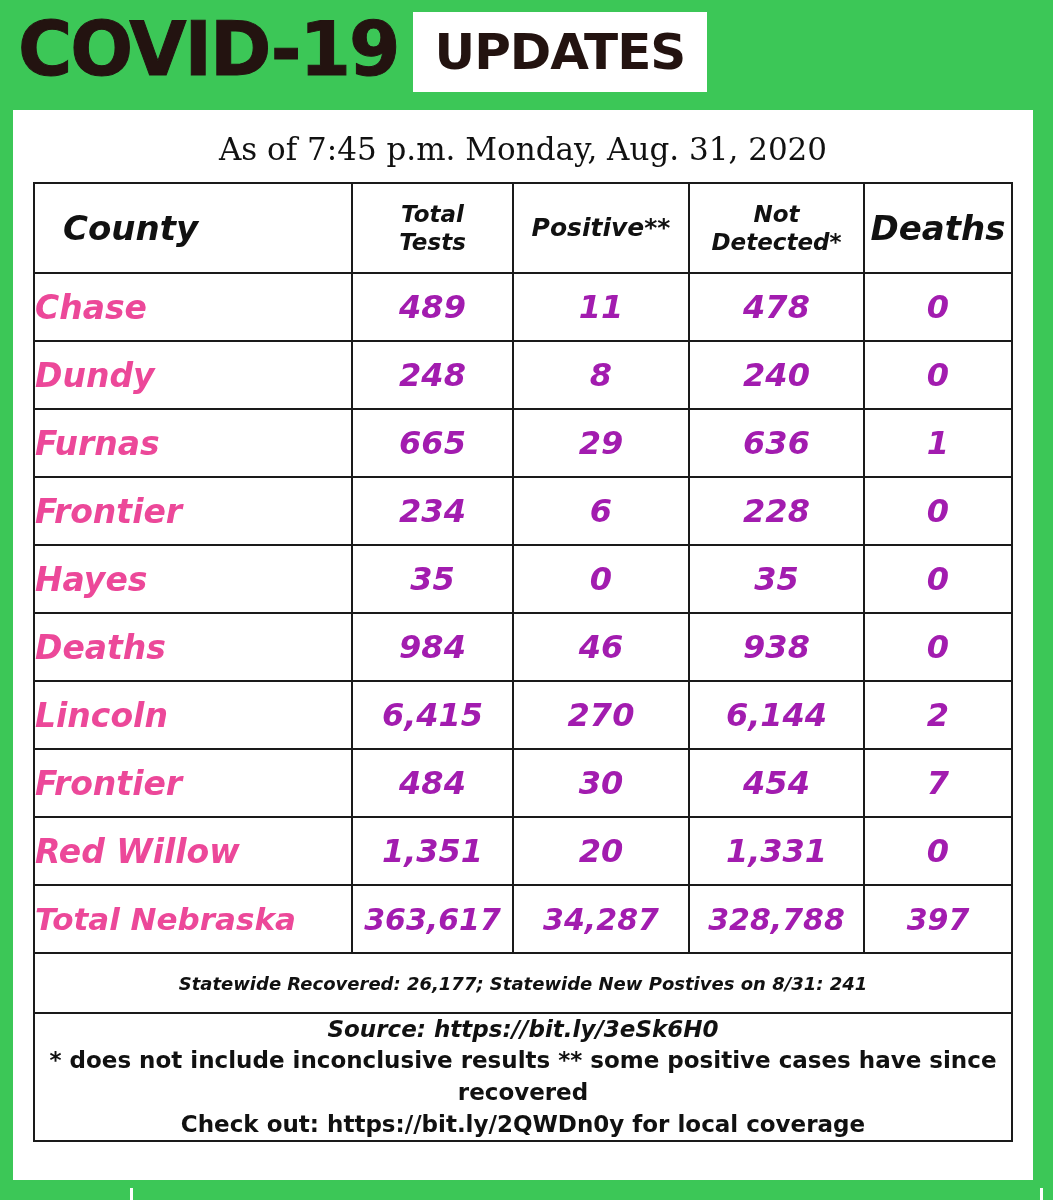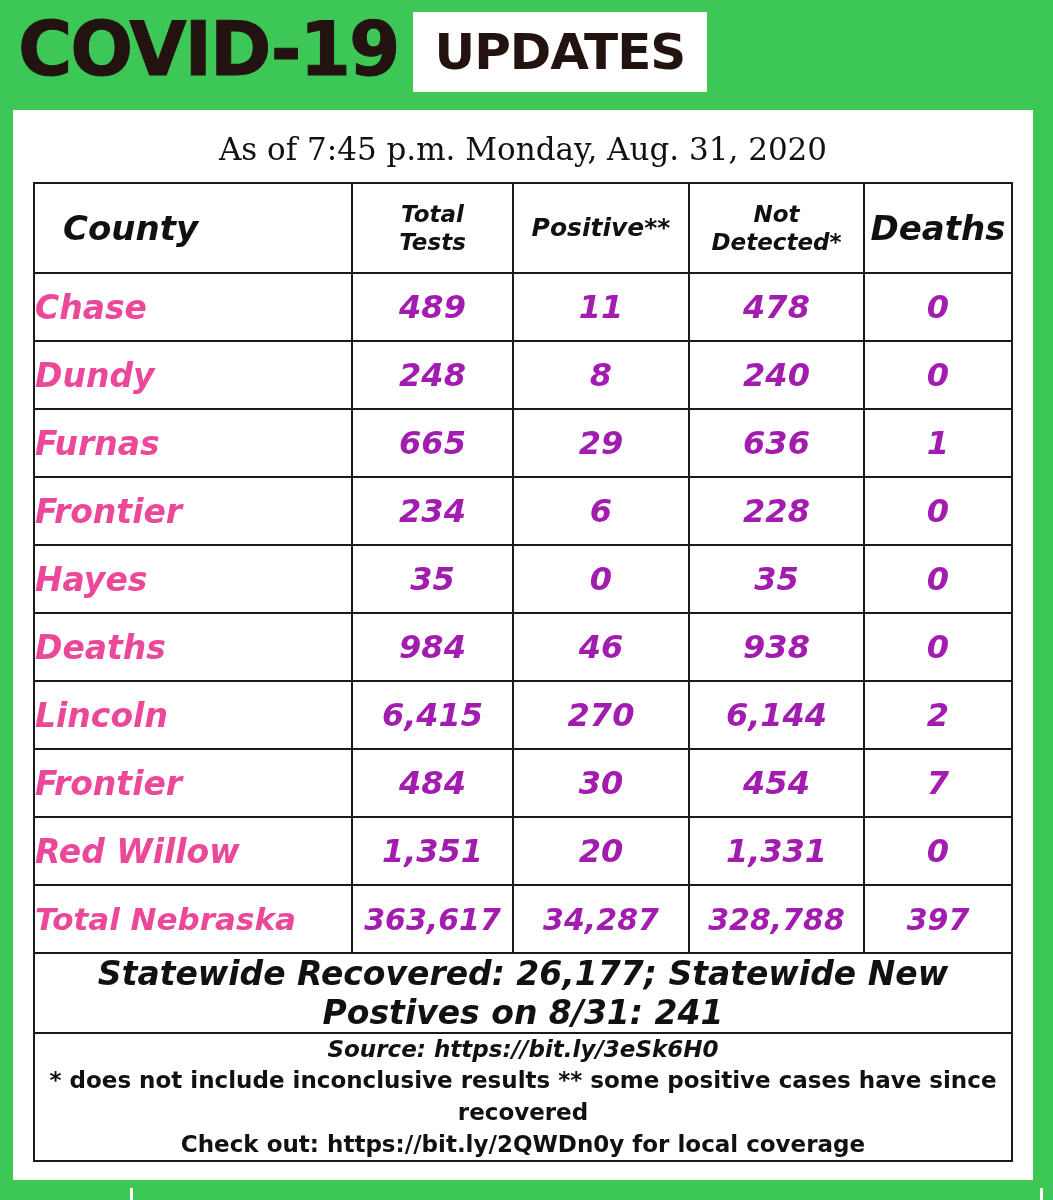--- a/index.html
+++ b/index.html
@@ -130,21 +130,21 @@
     text-align: center;
     height: 66px;
   }
   tr.total td.county { font-size: 31px; }
   tr.total td.num { font-size: 30px; }
 
   td.recovered {
     font-family: "DejaVu Sans", sans-serif;
     font-weight: bold;
     font-style: italic;
-    font-size: 33px;
+    font-size: 18px;
     color: #111111;
     text-align: center;
     height: 58px;
   }
   td.notes {
     padding: 8px 4px 10px 4px;
     text-align: center;
     color: #111111;
   }
   .note-source {

